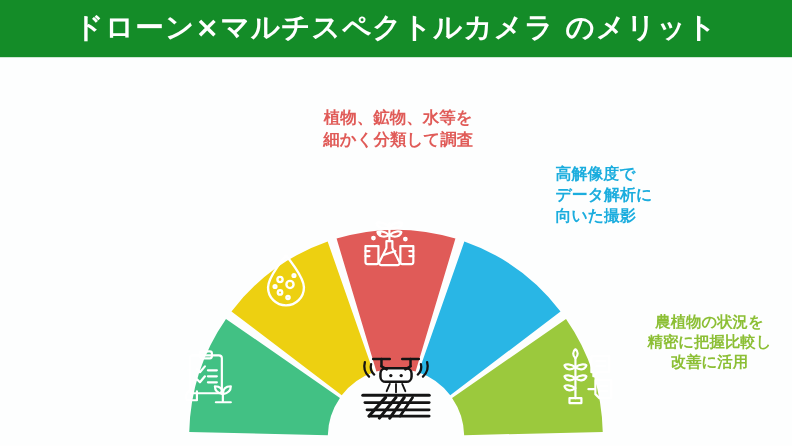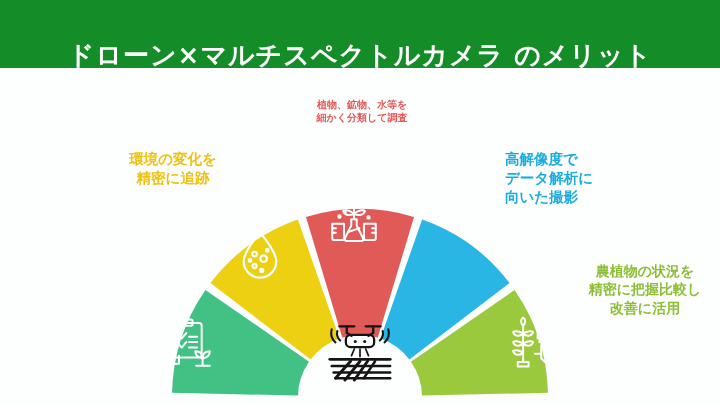--- a/index.html
+++ b/index.html
@@ -6,23 +6,23 @@
   body{
     width:720px;height:405px;overflow:hidden;
     background:#ffffff;
     font-family:"DejaVu Sans","Liberation Sans",sans-serif;
     position:relative;
   }
   #slide{position:absolute;inset:0;width:720px;height:405px;background:#fdfefe;}
 
   
   .banner{
-    position:absolute;left:0;top:0;width:720px;height:68px;
+    position:absolute;left:0;top:0;width:720px;height:52px;
     background:#148c28;
-    display:flex;align-items:flex-end;justify-content:center;
+    display:flex;align-items:center;justify-content:center;
   }
   .banner-title{
     color:#ffffff;font-size:26px;font-weight:bold;letter-spacing:1px;
     white-space:nowrap;line-height:1;
   }
 
   
   .fan{position:absolute;left:110px;top:150px;width:500px;height:250px;}
   .fan svg{display:block;width:500px;height:250px;overflow:visible;}
 
@@ -38,36 +38,36 @@
 
   
   #icon-drone{position:absolute;left:322px;top:316px;width:76px;height:66px;}
   #icon-drone svg{width:76px;height:66px;display:block;}
 
   
   .label{position:absolute;font-weight:bold;line-height:1.32;white-space:pre;}
 
   #label-red{
     left:272px;top:98px;width:180px;text-align:center;
-    color:#e05b58;font-size:10px;
+    color:#e05b58;font-size:15px;
   }
   #label-yellow{
     left:88px;top:150px;width:170px;text-align:center;
     color:#edc211;font-size:14.5px;
   }
   #label-blue{
     left:505px;top:150px;width:165px;text-align:left;
     color:#1badde;font-size:14.5px;
   }
   #label-green{
     left:4px;top:288px;width:145px;text-align:center;
     color:#42c184;font-size:14px;
   }
   #label-lightgreen{
-    left:570px;top:262px;width:150px;text-align:center;
+    left:570px;top:284px;width:150px;text-align:center;
     color:#8cbf35;font-size:14px;
   }
 </style>
 </head>
 <body>
 
 <div id="slide">
 
   <div class="banner">
     <div class="banner-title">ドローン×マルチスペクトルカメラ のメリット</div>
@@ -200,22 +200,20 @@
       <line x1="24" y1="68" x2="40" y2="48" stroke-width="3"></line>
       <line x1="34" y1="68" x2="48" y2="48" stroke-width="3"></line>
       <line x1="14" y1="66" x2="30" y2="48" stroke-width="3"></line>
       <line x1="44" y1="66" x2="56" y2="48" stroke-width="2.6"></line>
     </svg>
   </div>
 
   <div class="label" id="label-red">植物、鉱物、水等を
 細かく分類して調査</div>
 
-  <div class="label" id="label-yellow">環境の変化を
-精密に追跡</div>
 
   <div class="label" id="label-blue">高解像度で
 データ解析に
 向いた撮影</div>
 
 
   <div class="label" id="label-lightgreen">農植物の状況を
 精密に把握比較し
 改善に活用</div>
 

